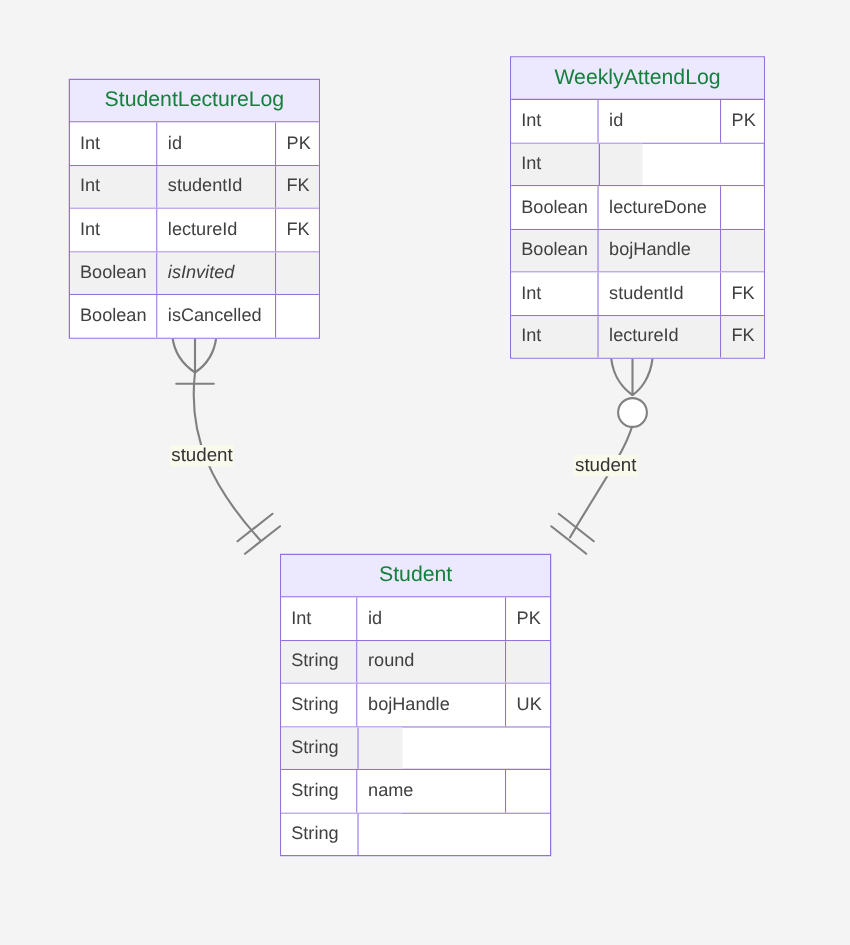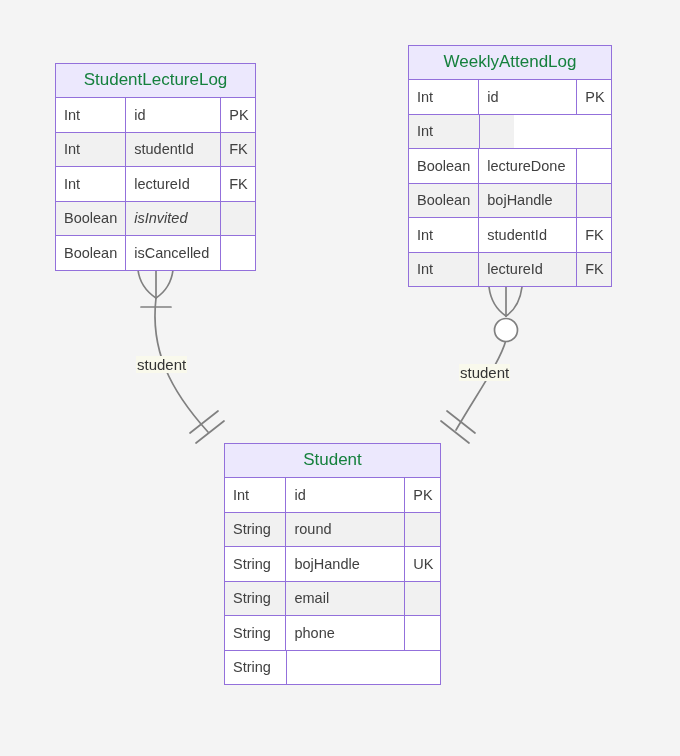--- a/index.html
+++ b/index.html
@@ -190,26 +190,25 @@
         <div class="cell" style="width: 120px;">round</div>
         <div class="cell key" style="width: 35px;"></div>
       </div>
       <div class="attr-row">
         <div class="cell" style="width: 62px;">String</div>
         <div class="cell" style="width: 120px;">bojHandle</div>
         <div class="cell key" style="width: 35px; text-align: right;">UK</div>
       </div>
       <div class="attr-row shaded">
         <div class="cell" style="width: 62px;">String</div>
-        <div class="cell" style="width: 120px;">email</div>
-        <div class="cell key" style="width: 35px;"></div>
-      </div>
-      <div class="attr-row">
-        <div class="cell" style="width: 62px;">String</div>
-        <div class="cell" style="width: 120px;">phone</div>
+        <div class="cell key" style="width: 35px;"></div>
+      </div>
+      <div class="attr-row">
+        <div class="cell" style="width: 62px;">String</div>
+        <div class="cell" style="width: 120px;">name</div>
         <div class="cell key" style="width: 35px;"></div>
       </div>
       <div class="attr-row">
         <div class="cell" style="width: 62px;">String</div>
         <div class="cell key" style="width: 35px;"></div>
       </div>
     </div>
     <div class="edge-label" style="left: 136px; top: 356px;">student</div>
     <div class="edge-label" style="left: 459px; top: 364px;">student</div>
   </div>

